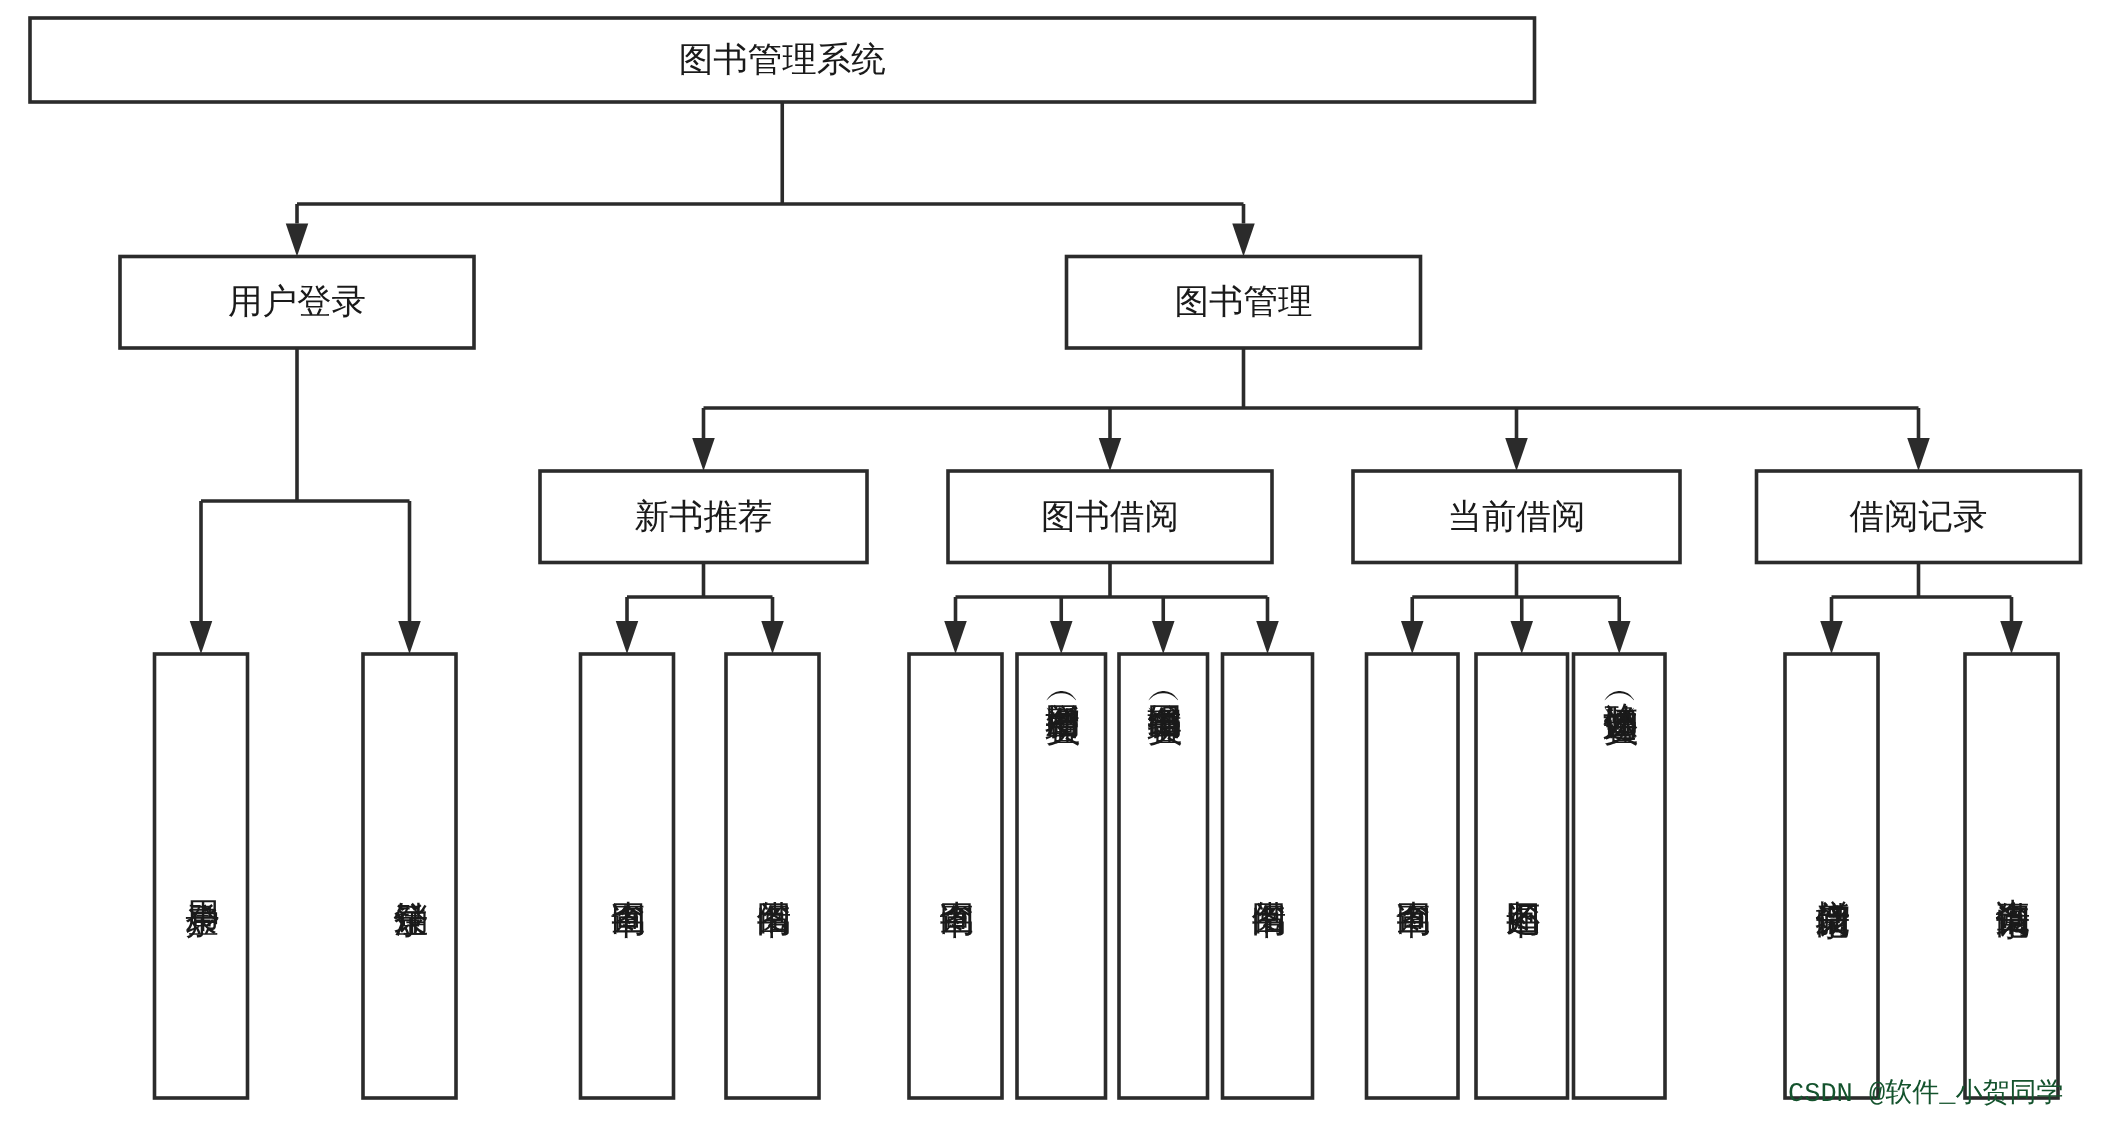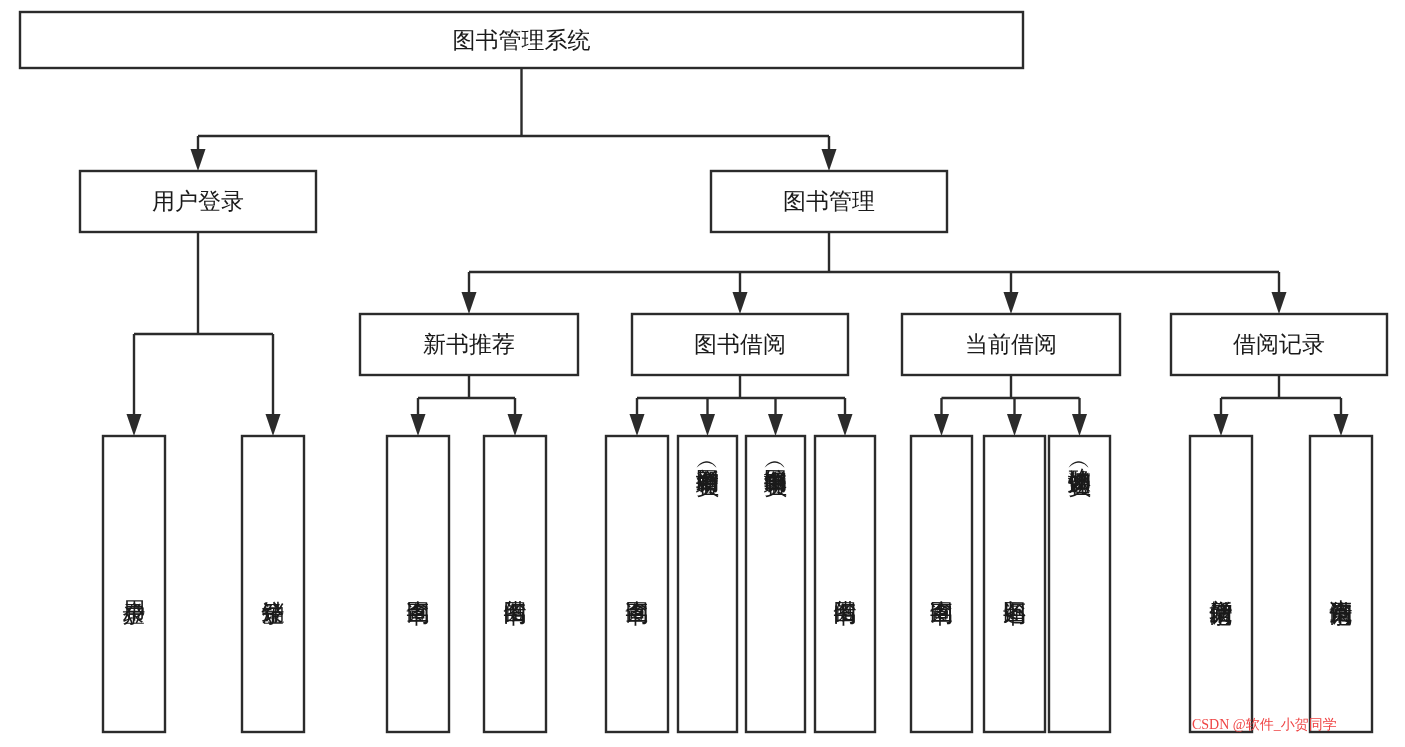--- a/index.html
+++ b/index.html
@@ -59,23 +59,23 @@
     color: #1a1a1a;
     letter-spacing: 1px;
     white-space: nowrap;
     display: flex;
     align-items: flex-start;
     justify-content: center;
     user-select: none;
   }
   .watermark {
     position: absolute;
-    font-family: Liberation Serif, serif;
-    font-size: 14px;
-    color: #ef4444;
+    font-family: Liberation Mono, monospace;
+    font-size: 18px;
+    color: #14532d;
     white-space: nowrap;
     user-select: none;
   }
 </style>
 </head>
 <body>
 
 <div id="diagram-root">
 
   <svg class="diagram-canvas" viewBox="0 0 1405 747">

